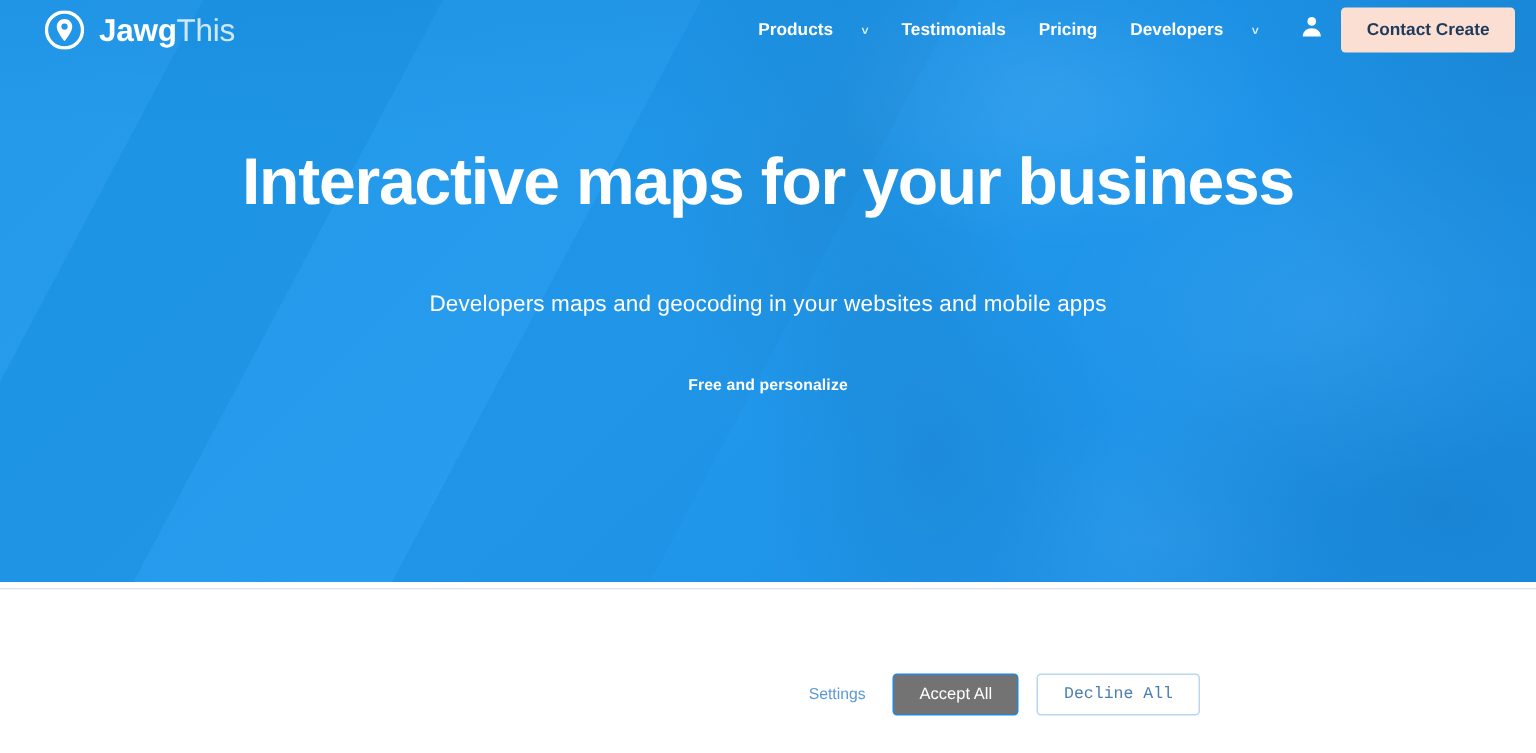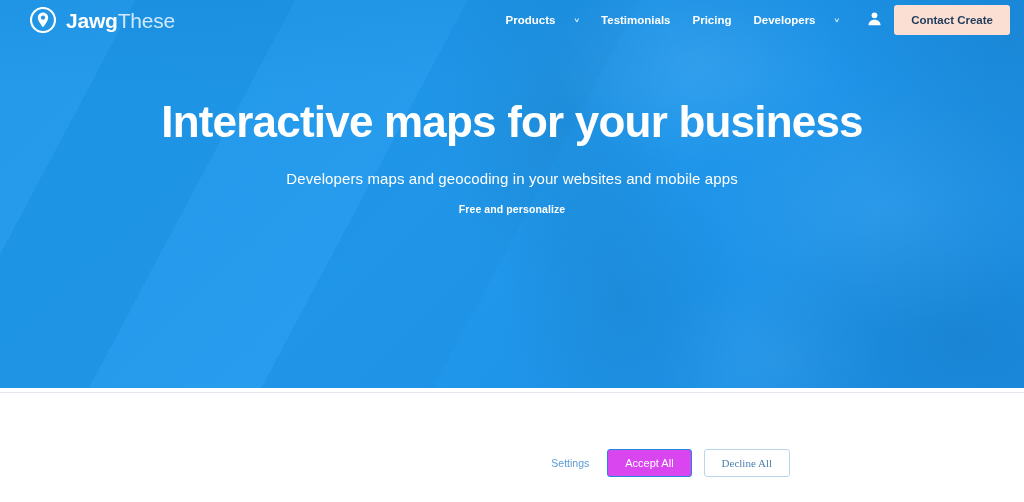--- a/index.html
+++ b/index.html
@@ -88,20 +88,21 @@
     padding:9px 17px; border-radius:3px;
     white-space:nowrap; cursor:pointer; border:0;
     font-family:"Liberation Sans", sans-serif;
   }
 
   
   .hero-content{
     position:absolute; top:0; left:0; right:0; bottom:0;
     display:flex; flex-direction:column; align-items:center;
     padding-top:98px;
+    gap:24px;
   }
   .headline{
     font-size:44px; font-weight:700; color:#ffffff;
     letter-spacing:-.8px; line-height:1.08; text-align:center;
     white-space:nowrap;
   }
   .subhead{
     margin-top:24px;
     font-size:15px; font-weight:400; color:#ffffff;
     letter-spacing:.1px; text-align:center; white-space:nowrap;
@@ -136,40 +137,40 @@
   .cookie-title{
     position:absolute; top:11px; left:0;
     font-size:14px; font-weight:700; color:#2f4a63; letter-spacing:.1px;
   }
   .cookie-text{
     position:absolute; top:36px; left:0;
     font-size:10.5px; font-weight:400; color:#6b7a8c; letter-spacing:.05px;
     white-space:nowrap;
   }
   .cookie-actions{
-    position:absolute; top:61px; right:234px;
+    position:absolute; top:61px; right:224px;
     display:flex; align-items:center; gap:12px;
   }
   .btn-settings{
     background:transparent; border:0;
     color:#5b9bd5; font-size:10.5px; font-weight:400;
     padding:6px 6px; cursor:pointer;
     font-family:"Liberation Sans", sans-serif;
   }
   .btn-accept{
-    background:#d946ef; border:1px solid #2188e0; color:#ffffff;
+    background:#737373; border:1px solid #2188e0; color:#ffffff;
     font-size:11px; font-weight:400;
     padding:7px 17px; border-radius:3px; cursor:pointer;
     font-family:"Liberation Sans", sans-serif;
   }
   .btn-decline{
     background:#ffffff; border:1px solid #b9d6ef; color:#4a7fae;
     font-size:11px; font-weight:400;
     padding:7px 17px; border-radius:3px; cursor:pointer;
-    font-family:Liberation Serif, serif;
+    font-family:Liberation Mono, monospace;
   }
 </style>
 </head>
 <body>
 
 <div class="hero">
   <div class="hero-photo"></div>
   <div class="hero-bands"></div>
   <div class="hero-tint"></div>
 
@@ -179,21 +180,21 @@
 
       <div class="brand">
         <span class="brand-mark">
           <svg viewBox="0 0 26 26" width="26" height="26" aria-hidden="true">
             <circle cx="13" cy="13" r="12" fill="none" stroke="#ffffff" stroke-width="2.2"></circle>
             <path d="M13 5.6c2.9 0 5.2 2.3 5.2 5.2 0 3.5-5.2 9.6-5.2 9.6S7.8 14.3 7.8 10.8c0-2.9 2.3-5.2 5.2-5.2z" fill="#ffffff"></path>
             <circle cx="13" cy="10.7" r="2.1" fill="#2196ec"></circle>
           </svg>
         </span>
         <span class="brand-text">
-          <span>Jawg</span><span class="light">These</span>
+          <span>Jawg</span><span class="light">This</span>
         </span>
       </div>
 
       <div class="nav-right">
 
         <div class="nav-link">
           <span>Products</span>
           <span class="caret">˅</span>
         </div>
 

